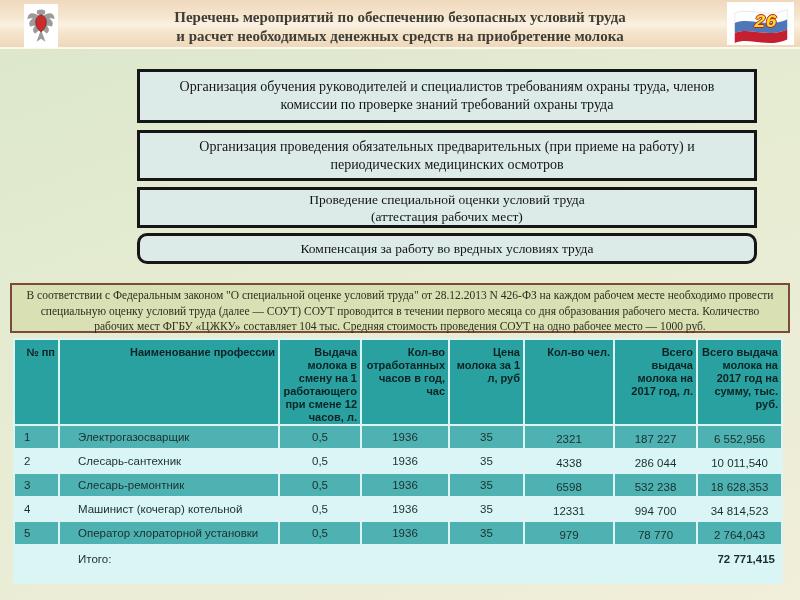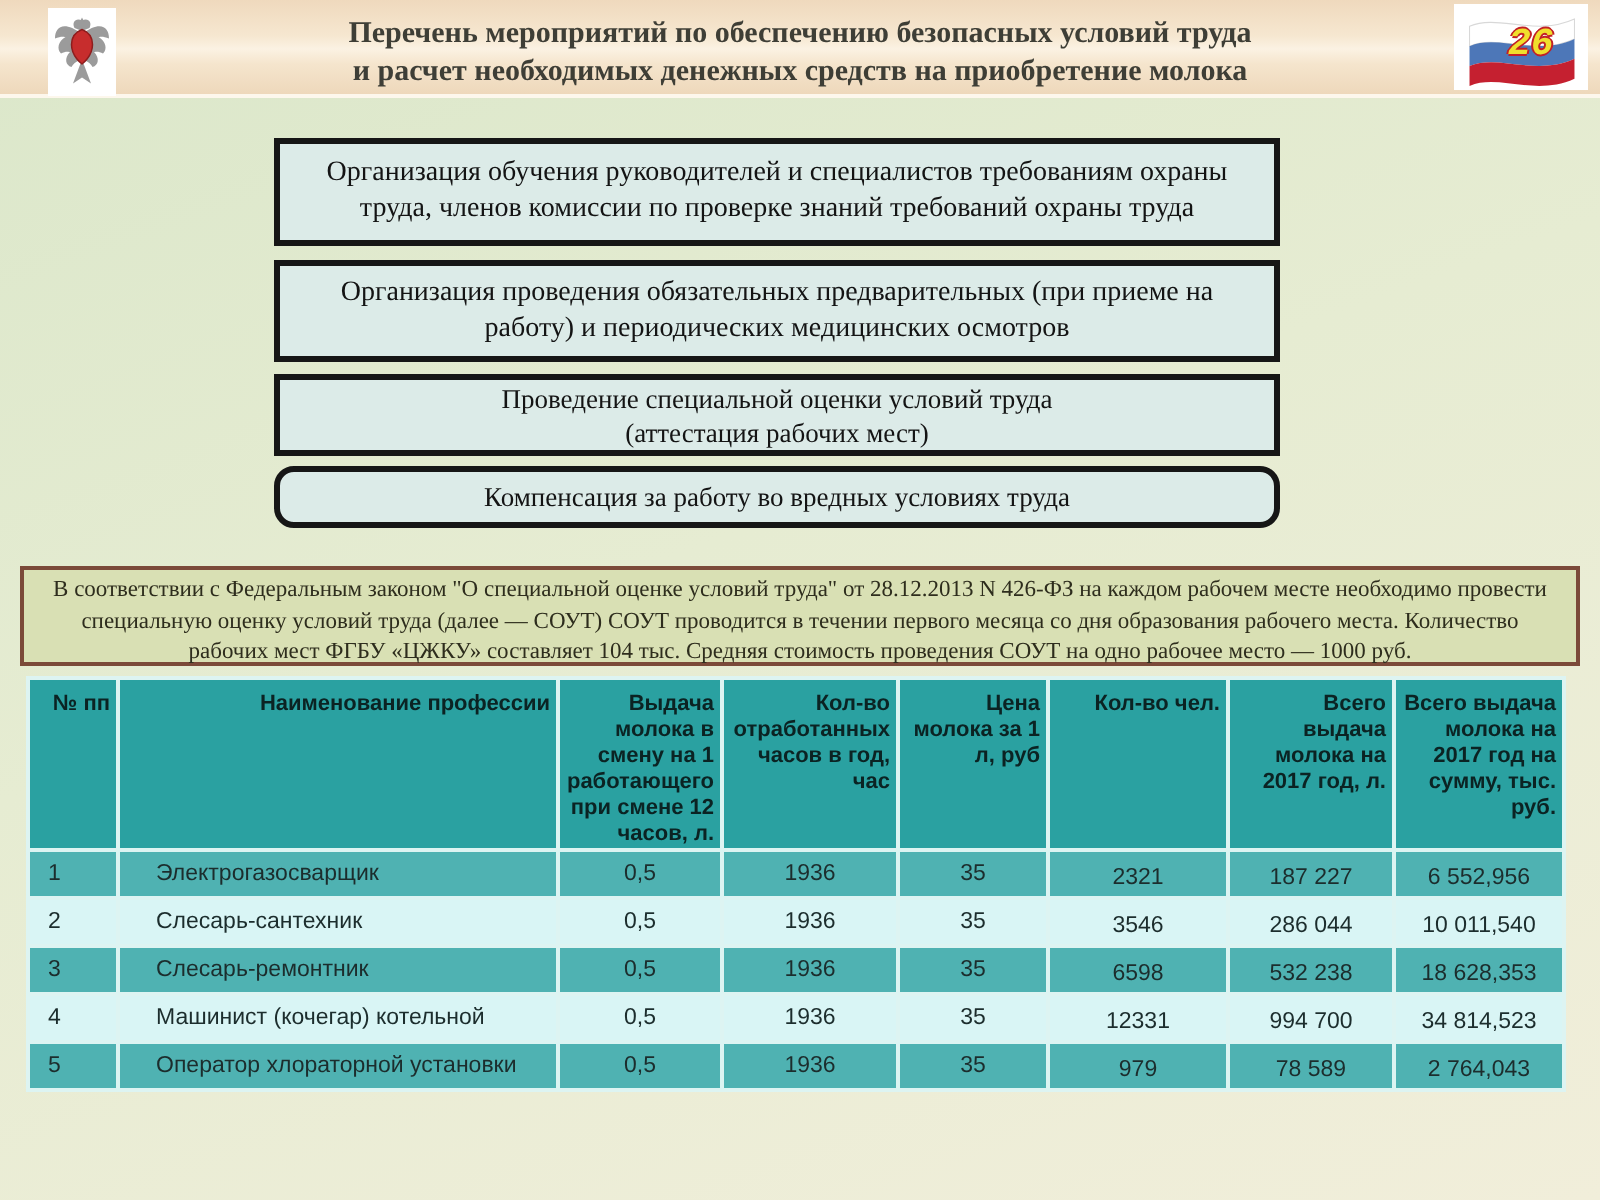--- a/index.html
+++ b/index.html
@@ -30,21 +30,21 @@
   }
   .flag-number {
     position:absolute; top:9px; left:27px;
     font-family:Liberation Mono, monospace; font-weight:bold; font-style:italic;
     font-size:19px; color:#f0df2c;
     text-shadow:-1px 0 #c22026, 1px 0 #c22026, 0 -1px #c22026, 0 1px #c22026;
   }
 
   
   .box {
-    position:absolute; left:137px; width:503px; box-sizing:border-box;
+    position:absolute; left:137px; width:620px; box-sizing:border-box;
     background:#dcebe8; border:3px solid #161616;
     display:flex; align-items:center; justify-content:center;
     text-align:center; color:#141414; padding:2px 16px;
     font-size:14px; line-height:18px; white-space:pre-line;
   }
   .box1 { top:69px;  height:54px; }
   .box2 { top:130px; height:51px; }
   .box3 { top:187px; height:41px; font-size:13.5px; line-height:17px; }
   .box4 { top:233px; height:31px; font-size:13.5px;border-radius:10px; }
 
@@ -156,21 +156,21 @@
           <td class="col5">2321</td>
           <td class="col6">187 227</td>
           <td class="col7">6 552,956</td>
         </tr>
         <tr class="data-row row-even">
           <td class="col0">2</td>
           <td class="col1">Слесарь-сантехник</td>
           <td class="col2">0,5</td>
           <td class="col3">1936</td>
           <td class="col4">35</td>
-          <td class="col5">3546</td>
+          <td class="col5">4338</td>
           <td class="col6">286 044</td>
           <td class="col7">10 011,540</td>
         </tr>
         <tr class="data-row row-odd">
           <td class="col0">3</td>
           <td class="col1">Слесарь-ремонтник</td>
           <td class="col2">0,5</td>
           <td class="col3">1936</td>
           <td class="col4">35</td>
           <td class="col5">6598</td>
@@ -187,19 +187,29 @@
           <td class="col6">994 700</td>
           <td class="col7">34 814,523</td>
         </tr>
         <tr class="data-row row-odd">
           <td class="col0">5</td>
           <td class="col1">Оператор хлораторной установки</td>
           <td class="col2">0,5</td>
           <td class="col3">1936</td>
           <td class="col4">35</td>
           <td class="col5">979</td>
-          <td class="col6">78 589</td>
+          <td class="col6">78 770</td>
           <td class="col7">2 764,043</td>
         </tr>
+        <tr class="total-row">
+        <td class="col0"></td>
+        <td class="col1">Итого:</td>
+        <td class="col2"></td>
+        <td class="col3"></td>
+        <td class="col4"></td>
+        <td class="col5"></td>
+        <td class="col6"></td>
+        <td class="col7">72 771,415</td>
+      </tr>
     </tbody>
   </table>
 
 </div>
 
 </body></html>

